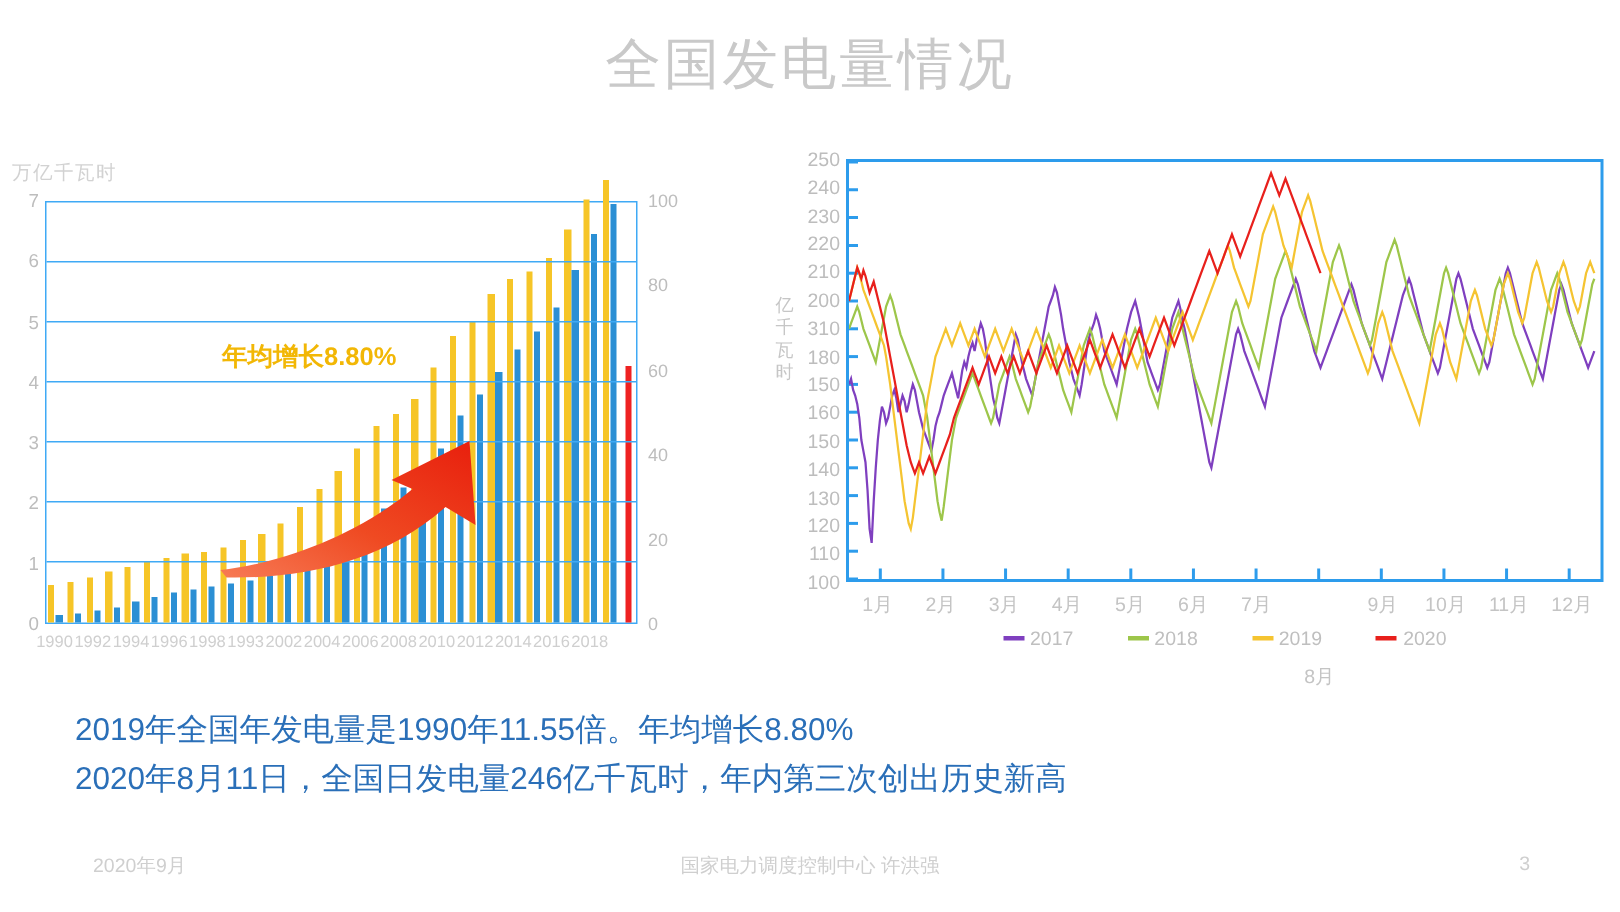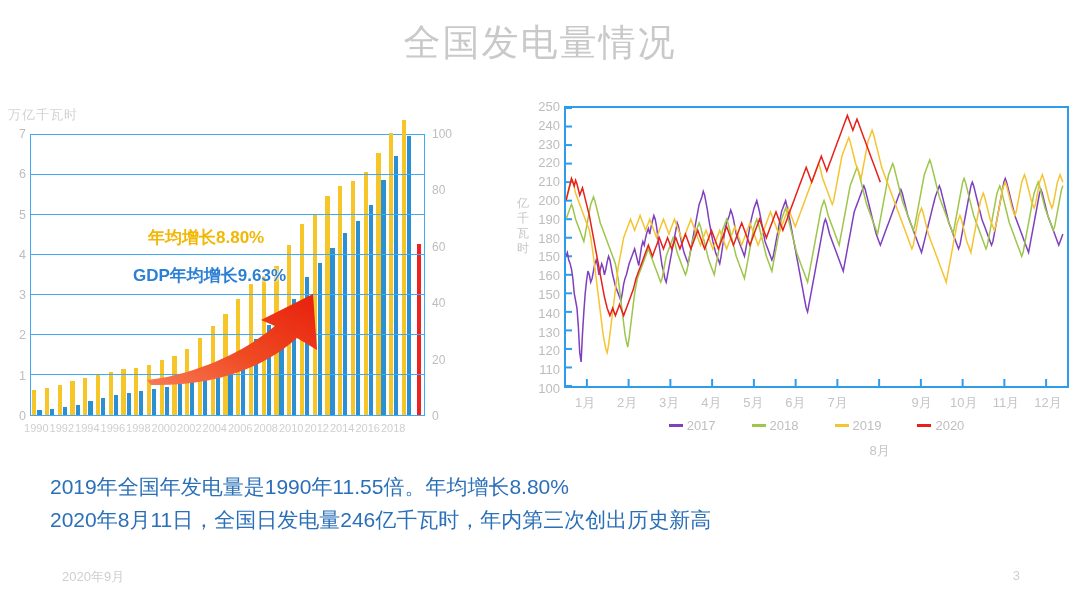--- a/index.html
+++ b/index.html
@@ -257,34 +257,33 @@
         <div class="ytick-r" style="top: 140.8px;">60</div>
         <div class="ytick-r" style="top: 84.4px;">80</div>
         <div class="ytick-r" style="top: 28px;">100</div>
       </div>
     <div id="l-xticks">
         <div class="xtick-l" style="left: 36.371px; text-align: center;">1990</div>
         <div class="xtick-l" style="left: 61.8548px;">1992</div>
         <div class="xtick-l" style="left: 87.3387px;">1994</div>
         <div class="xtick-l" style="left: 112.823px;">1996</div>
         <div class="xtick-l" style="left: 138.306px;">1998</div>
-        <div class="xtick-l" style="left: 163.79px;">2000</div>
+        <div class="xtick-l" style="left: 163.79px;">1993</div>
         <div class="xtick-l" style="left: 189.274px;">2002</div>
         <div class="xtick-l" style="left: 214.758px;">2004</div>
         <div class="xtick-l" style="left: 240.242px;">2006</div>
         <div class="xtick-l" style="left: 265.726px;">2008</div>
         <div class="xtick-l" style="left: 291.21px;">2010</div>
         <div class="xtick-l" style="left: 316.694px;">2012</div>
         <div class="xtick-l" style="left: 342.177px;">2014</div>
         <div class="xtick-l" style="left: 367.661px;">2016</div>
         <div class="xtick-l" style="left: 393.145px;">2018</div>
       </div>
 
     <div class="ann gold">年均增长8.80%</div>
-    <div class="ann blue">GDP年均增长9.63%</div>
 
     <svg id="arrow-svg" viewBox="0 0 210 95">
       <defs>
         <linearGradient id="agrad" x1="0" y1="1" x2="1" y2="0">
           <stop offset="0%" stop-color="#f77a55"></stop>
           <stop offset="45%" stop-color="#ef4a22"></stop>
           <stop offset="100%" stop-color="#e81f0d"></stop>
         </linearGradient>
       </defs>
       <path d="M2,88 C40,84 92,66 130,34 L116,28 L168,2 L172,58 L152,46 C112,82 58,94 6,93 Z" fill="url(#agrad)"></path>
@@ -333,21 +332,21 @@
     <div id="r-yticks">
         <div class="ytick-rr" style="top: 310px;">100</div>
         <div class="ytick-rr" style="top: 291.2px;">110</div>
         <div class="ytick-rr" style="top: 272.4px;">120</div>
         <div class="ytick-rr" style="top: 253.6px;">130</div>
         <div class="ytick-rr" style="top: 234.8px;">140</div>
         <div class="ytick-rr" style="top: 216px;">150</div>
         <div class="ytick-rr" style="top: 197.2px;">160</div>
         <div class="ytick-rr" style="top: 178.4px;">150</div>
         <div class="ytick-rr" style="top: 159.6px;">180</div>
-        <div class="ytick-rr" style="top: 140.8px;">190</div>
+        <div class="ytick-rr" style="top: 140.8px;">310</div>
         <div class="ytick-rr" style="top: 122px;">200</div>
         <div class="ytick-rr" style="top: 103.2px;">210</div>
         <div class="ytick-rr" style="top: 84.4px;">220</div>
         <div class="ytick-rr" style="top: 65.6px;">230</div>
         <div class="ytick-rr" style="top: 46.8px;">240</div>
         <div class="ytick-rr" style="top: 28px;">250</div>
       </div>
     <div id="r-xticks">
         <div class="xtick-r" style="left: 73.0417px;">1月</div>
         <div class="xtick-r" style="left: 115.125px;">2月</div>
@@ -382,16 +381,17 @@
       </div>
   </div>
 
   <div class="bodytext">
     <div>2019年全国年发电量是1990年11.55倍。年均增长8.80%</div>
     <div>2020年8月11日，全国日发电量246亿千瓦时，年内第三次创出历史新高</div>
   </div>
 
   <div class="footer">
     <div class="f-left">2020年9月</div>
+    <div class="f-center">国家电力调度控制中心 许洪强</div>
     <div class="f-right">3</div>
   </div>
 
 </div>
 
 </body></html>

